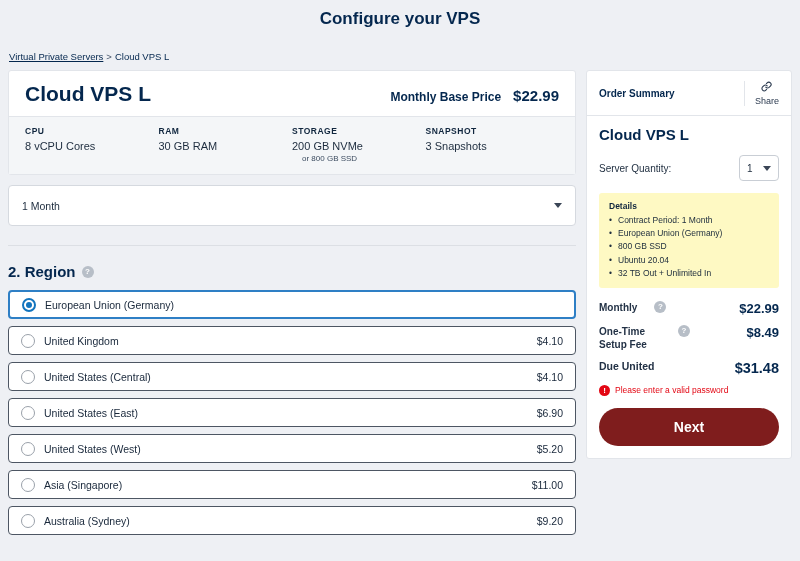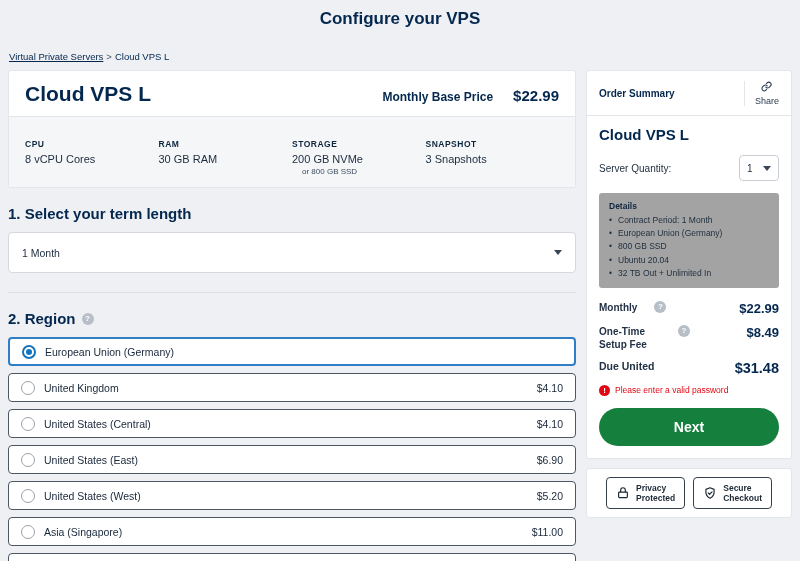--- a/index.html
+++ b/index.html
@@ -46,36 +46,35 @@
     border: 1px solid #e2e5ea;
     border-radius: 3px;
   }
   .product-head {
     display: flex;
     align-items: baseline;
     justify-content: space-between;
     padding: 11px 16px 10px 16px;
   }
   .product-title { font-size: 21px; font-weight: bold; color: #04274e; }
-  .base-price-wrap { display: flex; align-items: baseline; gap: 20px; }
+  .base-price-wrap { display: flex; align-items: baseline; gap: 12px; }
   .base-price-label { font-size: 12px; font-weight: bold; color: #04274e; }
   .base-price-value { font-size: 15px; font-weight: bold; color: #04274e; }
   .specs {
     display: flex;
     background: #f4f6f8;
     border-top: 1px solid #e2e5ea;
     padding: 9px 16px 11px 16px;
   }
   .spec { width: 25%; }
   .spec-label {
     font-size: 8.5px;
     font-weight: bold;
     letter-spacing: .5px;
     color: #10263e;
-    margin-top: 13px;
   }
   .spec-value { font-size: 11px; color: #1d2c3e; margin-top: 4px; }
   .spec-note { font-size: 8px; color: #3c4c60; margin-top: 2px; padding-left: 10px; }
 
   
   .section-heading {
     font-size: 15px;
     font-weight: bold;
     color: #04274e;
     margin-top: 17px;
@@ -191,21 +190,21 @@
     display: flex;
     align-items: center;
     justify-content: space-between;
     padding: 0 7px;
     font-size: 10px;
     color: #1d2c3e;
     cursor: pointer;
   }
   .details-box {
     margin-top: 12px;
-    background: #a3a3a3;
+    background: #fef9c3;
     border-radius: 3px;
     padding: 8px 10px;
   }
   .details-heading { font-size: 8.5px; font-weight: bold; color: #10263e; }
   .details-box ul { list-style: none; margin-top: 3px; }
   .details-box li {
     font-size: 8.5px;
     color: #21303f;
     line-height: 1.55;
     padding-left: 9px;
@@ -243,21 +242,21 @@
     align-items: center;
     justify-content: center;
     flex: none;
   }
   .error-text { font-size: 8.5px; color: #e30613; }
 
   .next-btn {
     margin-top: 12px;
     width: 100%;
     height: 38px;
-    background: #15803d;
+    background: #7f1d1d;
     border: none;
     border-radius: 20px;
     color: #fff;
     font-family: "Liberation Sans", sans-serif;
     font-size: 14px;
     font-weight: bold;
     cursor: pointer;
   }
 
   .badges-card {
@@ -315,21 +314,20 @@
           <div class="spec-value">200 GB NVMe</div>
           <div class="spec-note">or 800 GB SSD</div>
         </div>
         <div class="spec">
           <div class="spec-label">SNAPSHOT</div>
           <div class="spec-value">3 Snapshots</div>
         </div>
       </div>
     </div>
 
-    <div class="section-heading">1. Select your term length</div>
 
     <div class="selectbox">
       <span>1 Month</span>
       <span class="caret"></span>
     </div>
 
     <hr class="divider">
 
     <div class="section-heading">
       <span>2. Region</span>
@@ -458,37 +456,15 @@
       </div>
 
       <div class="error-row">
         <span class="error-icon">!</span>
         <span class="error-text">Please enter a valid password</span>
       </div>
 
       <button class="next-btn">Next</button>
     </div>
 
-    <div class="badges-card">
-      <div class="badge">
-        <svg width="14" height="14" viewBox="0 0 24 24" fill="none" stroke="#1c2834" stroke-width="2">
-          <rect x="4.5" y="10.5" width="15" height="9.5" rx="1.5"></rect>
-          <path d="M8 10.5V7a4 4 0 0 1 8 0v3.5"></path>
-        </svg>
-        <span class="badge-text">
-          <span>Privacy</span><br>
-          <span>Protected</span>
-        </span>
-      </div>
-      <div class="badge">
-        <svg width="14" height="14" viewBox="0 0 24 24" fill="none" stroke="#1c2834" stroke-width="2" stroke-linejoin="round" stroke-linecap="round">
-          <path d="M12 3l7 2.8v5.2c0 4.8-3.3 7.8-7 10-3.7-2.2-7-5.2-7-10V5.8z"></path>
-          <path d="M9 12l2.2 2.2L15.5 10"></path>
-        </svg>
-        <span class="badge-text">
-          <span>Secure</span><br>
-          <span>Checkout</span>
-        </span>
-      </div>
-    </div>
 
   </div>
 </div>
 
 </body></html>

